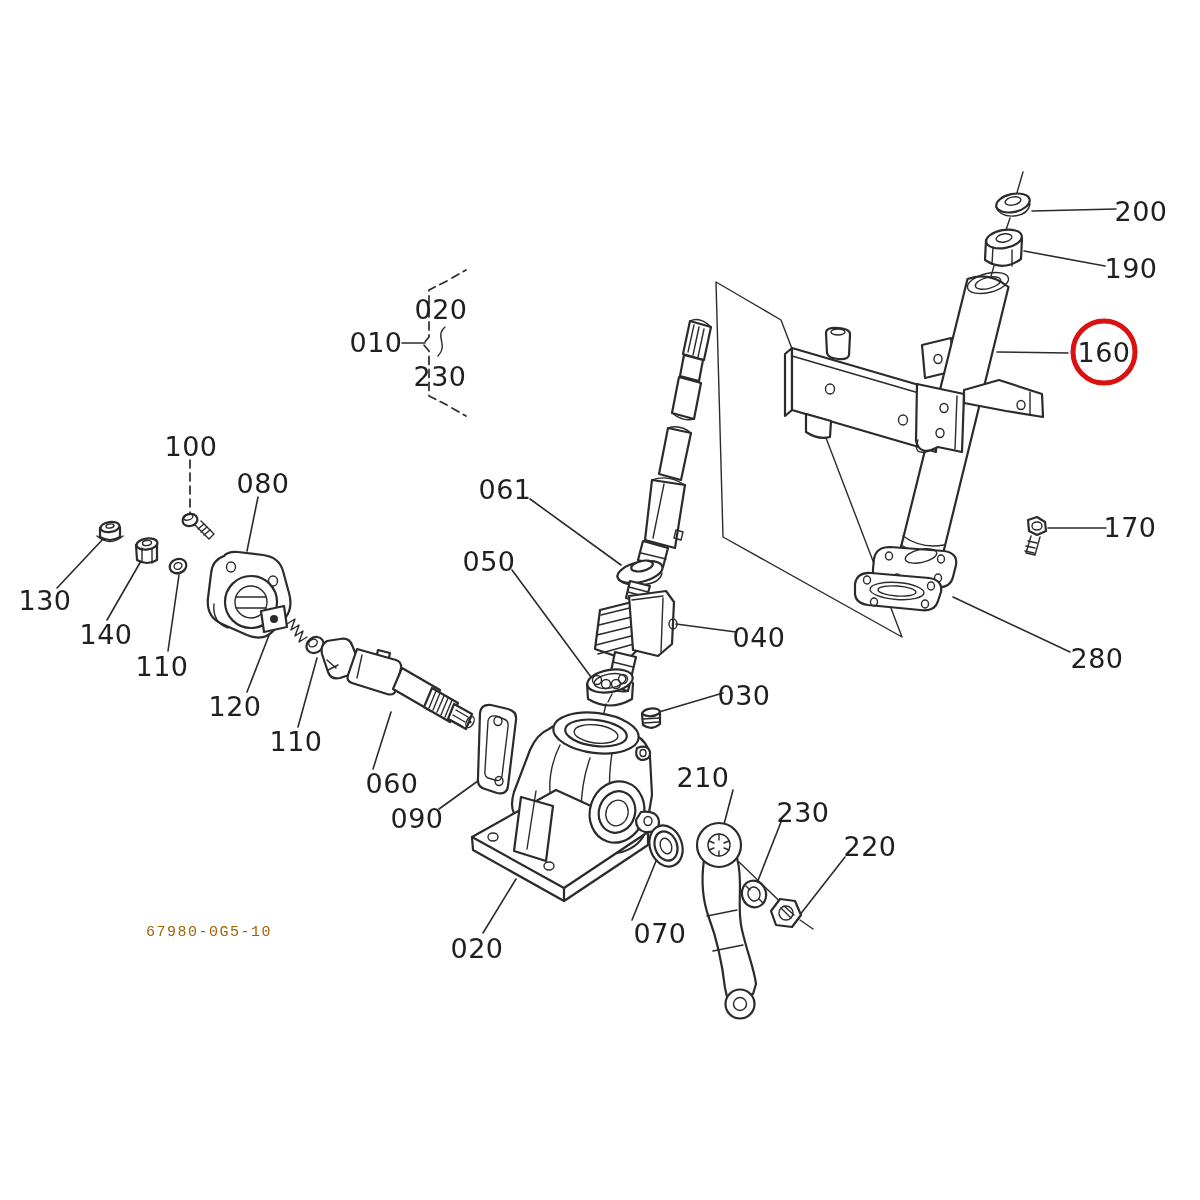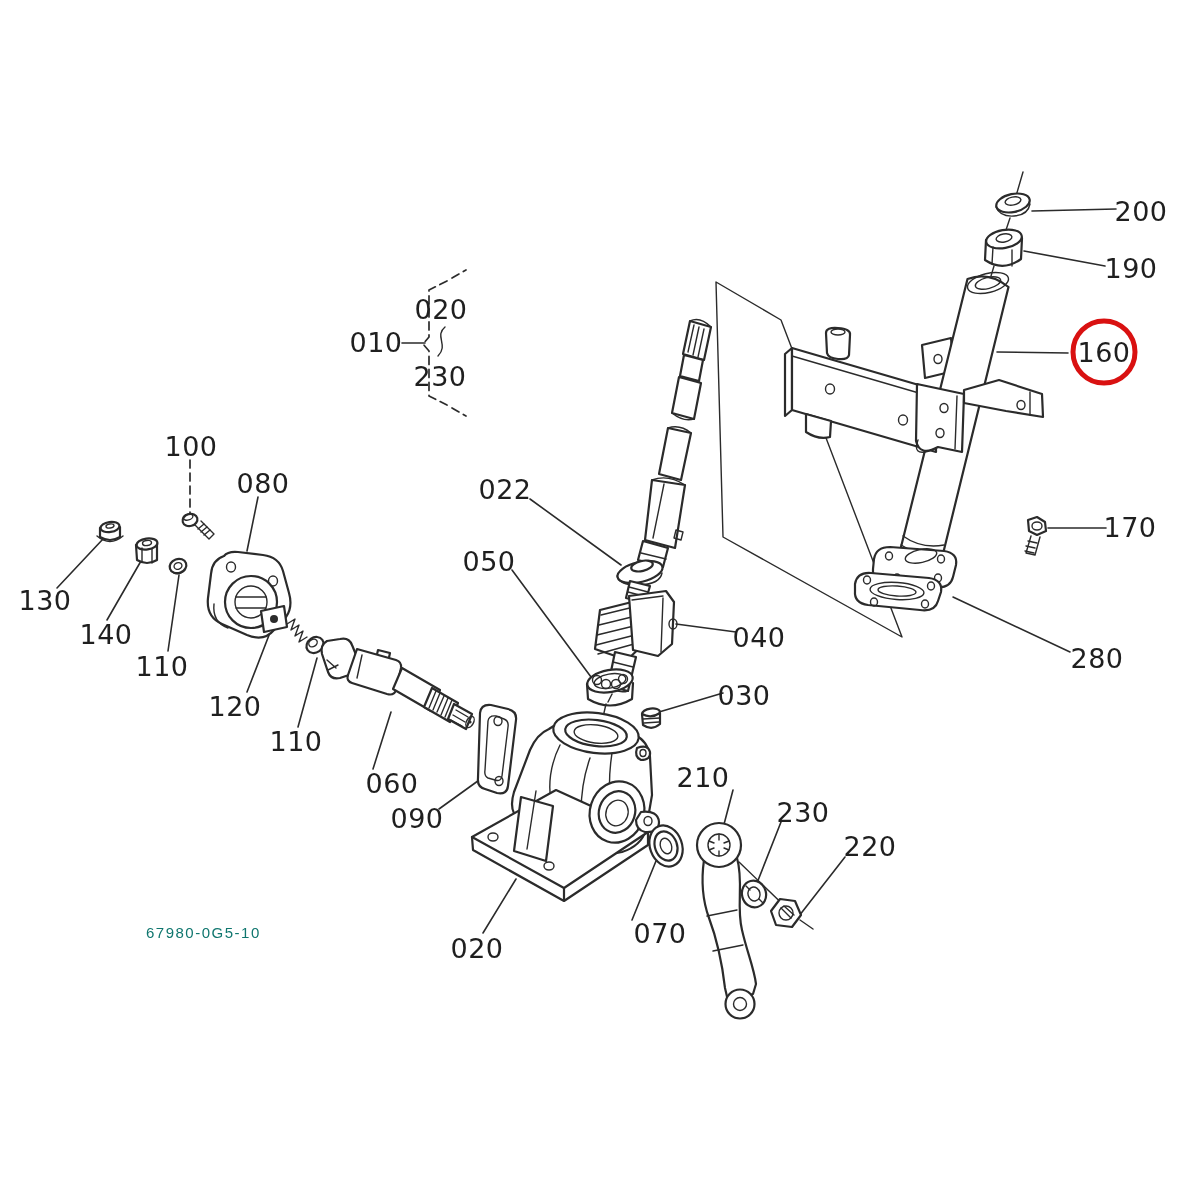--- a/index.html
+++ b/index.html
@@ -15,22 +15,22 @@
   .ld  { fill:none; stroke:#2b2b2b; stroke-width:1.6; }
   .dsh { fill:none; stroke:#2b2b2b; stroke-width:1.7; stroke-dasharray:8 5; }
   .dot { fill:#2b2b2b; stroke:none; }
   .lbl {
     position:absolute; transform:translate(-50%,-50%);
     font-size:27px; letter-spacing:0.5px; color:#1f1f1f; white-space:nowrap;
     line-height:1;
     text-align:right;
   }
   .code {
-    position:absolute; font-family:Liberation Sans, sans-serif;
-    font-size:15px; letter-spacing:1.5px; color:#0f766e; white-space:nowrap;
+    position:absolute; font-family:Liberation Mono, monospace;
+    font-size:15px; letter-spacing:1.5px; color:#a16207; white-space:nowrap;
     transform:none; line-height:1;
   }
 </style>
 </head>
 <body>
 
 <div id="stage">
 
 <svg id="art" width="1200" height="1200" viewBox="0 0 1200 1200">
 
@@ -305,21 +305,21 @@
   <span class="lbl" style="left:263px;top:483px">080</span>
   <span class="lbl" style="left:45px;top:600px">130</span>
   <span class="lbl" style="left:106px;top:634px">140</span>
   <span class="lbl" style="left:162px;top:666px">110</span>
   <span class="lbl" style="left:235px;top:706px">120</span>
   <span class="lbl" style="left:296px;top:741px">110</span>
   <span class="lbl" style="left:392px;top:783px">060</span>
   <span class="lbl" style="left:417px;top:818px">090</span>
   <span class="lbl" style="left:477px;top:948px">020</span>
 
-  <span class="lbl" style="left:505px;top:489px">022</span>
+  <span class="lbl" style="left:505px;top:489px">061</span>
   <span class="lbl" style="left:489px;top:561px">050</span>
   <span class="lbl" style="left:759px;top:637px">040</span>
   <span class="lbl" style="left:744px;top:695px">030</span>
   <span class="lbl" style="left:660px;top:933px">070</span>
   <span class="lbl" style="left:703px;top:777px">210</span>
   <span class="lbl" style="left:803px;top:812px">230</span>
   <span class="lbl" style="left:870px;top:846px">220</span>
 
   <span class="lbl" style="left:1141px;top:211px">200</span>
   <span class="lbl" style="left:1131px;top:268px">190</span>

